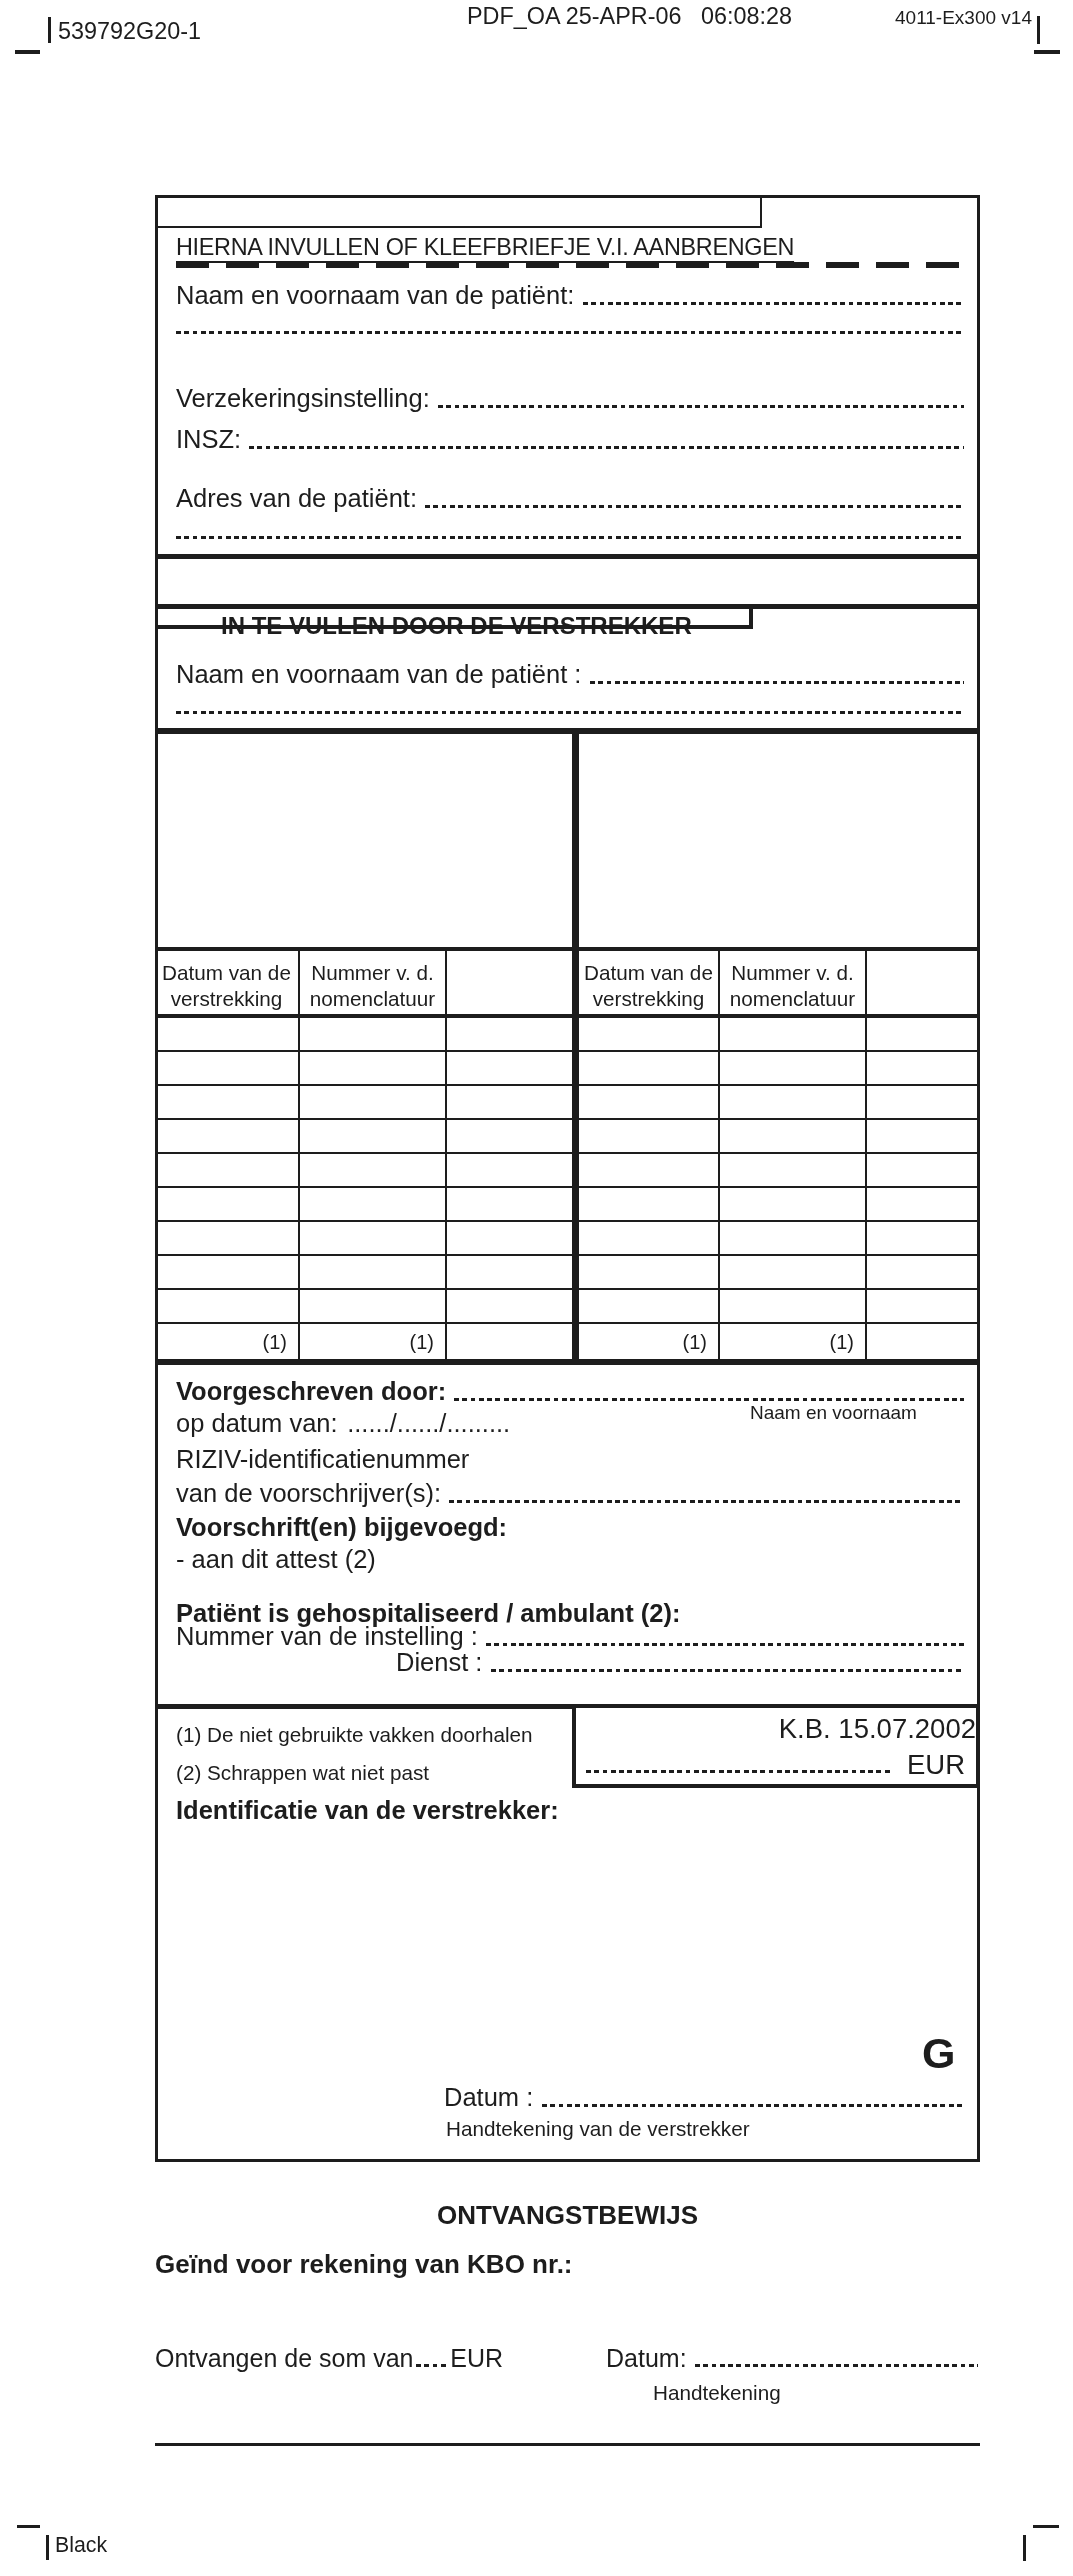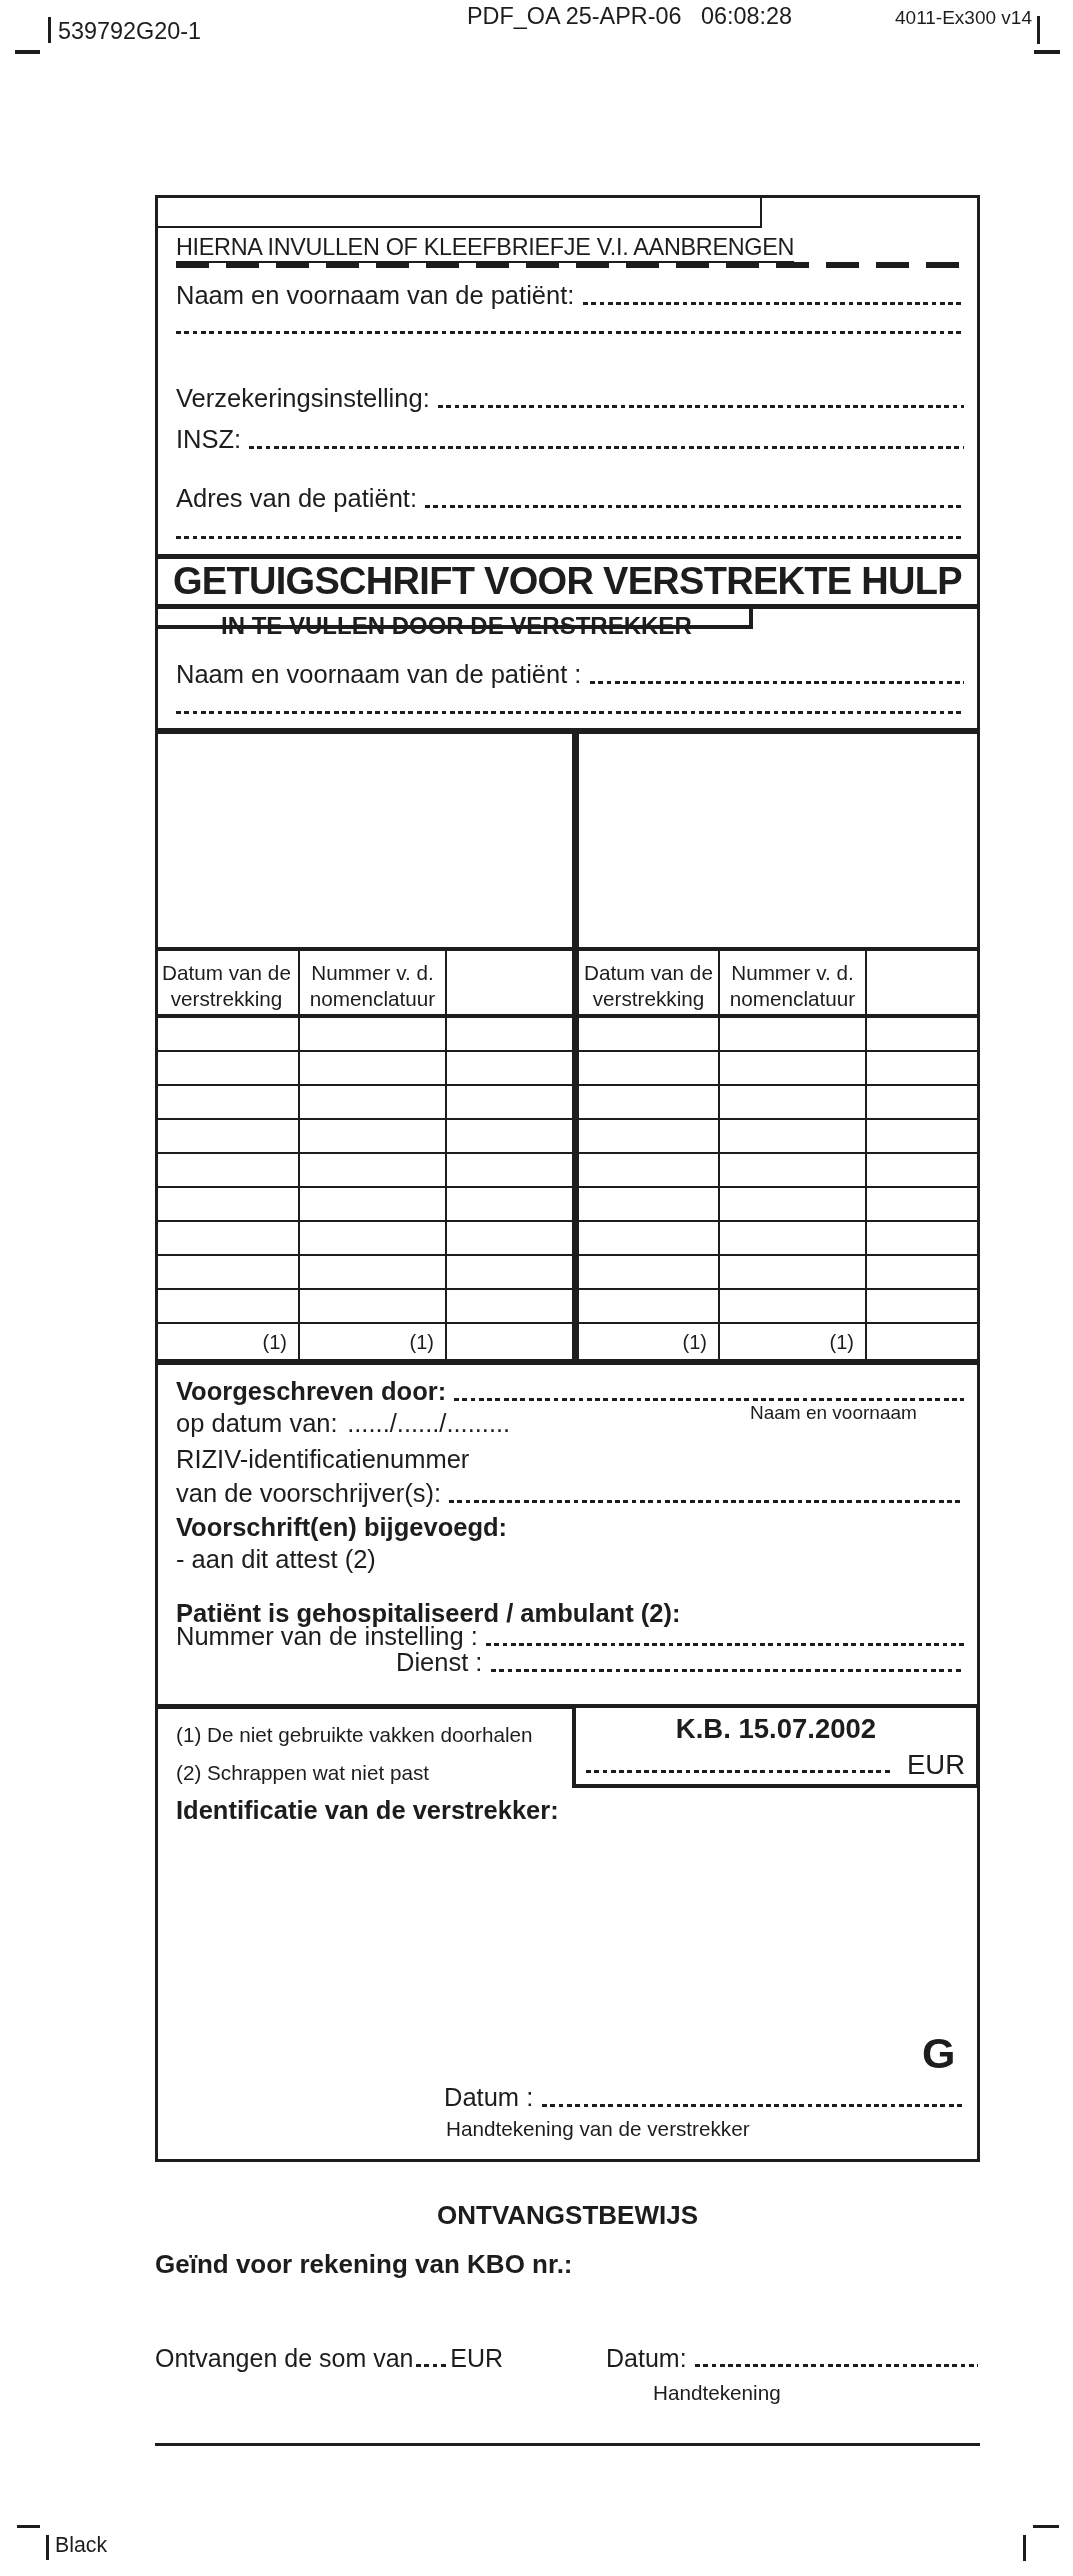--- a/index.html
+++ b/index.html
@@ -99,21 +99,20 @@
     <span class="dotfill"></span>
   </div>
 
   <div class="row" style="left:176px;top:485px;width:788px;">
     <span class="lbl f37">Adres van de patiënt:</span>
     <span class="dotfill"></span>
   </div>
   <div class="dots" style="left:176px;top:536px;width:788px;"></div>
 
   <div class="bar" style="left:155px;top:554px;width:825px;height:4.8px;"></div>
-  <div class="abs lbl f55 b" style="left:155px;top:562px;width:825px;text-align:center;letter-spacing:-0.7px;">GETUIGSCHRIFT VOOR VERSTREKTE HULP</div>
   <div class="bar" style="left:155px;top:604px;width:825px;height:4.8px;"></div>
 
   <div class="abs" style="left:158px;top:609px;width:595px;height:20px;border-right:4.8px solid #1d1d1d;border-bottom:4.8px solid #1d1d1d;">
     <span class="lbl f35 b" style="display:inline-block;margin:4.1px 0 0 63px;">IN TE VULLEN DOOR DE VERSTREKKER</span>
   </div>
 
   <div class="row" style="left:176px;top:661px;width:788px;justify-content:center;">
     <span class="lbl f37">Naam en voornaam van de patiënt :</span>
     <span class="dotfill"></span>
   </div>
@@ -226,21 +225,21 @@
     <span class="dotfill"></span>
   </div>
   <div class="row" style="left:176px;top:1649px;width:788px;">
     <span class="lbl f37" style="margin-left:220px;">Dienst :</span>
     <span class="dotfill"></span>
   </div>
 
   <div class="bar" style="left:155px;top:1704px;width:417px;height:4.8px;"></div>
 
   <div class="kbbox">
-    <div class="lbl f40" style="text-align:center;margin-top:6.9px;font-weight:bold;">K.B. 15.07.2002</div>
+    <div class="lbl f40" style="text-align:right;margin-top:6.9px;">K.B. 15.07.2002</div>
     <div class="dots" style="left:9.6px;right:84px;bottom:11px;"></div>
     <div class="abs lbl f40" style="right:11px;bottom:4.1px;position:absolute;">EUR</div>
   </div>
 
   <div class="abs lbl f30" style="left:176px;top:1724px;">(1) De niet gebruikte vakken doorhalen</div>
   <div class="abs lbl f30" style="left:176px;top:1762px;">(2) Schrappen wat niet past</div>
 
   <div class="abs lbl f37 b" style="left:176px;top:1797px;">Identificatie van de verstrekker:</div>
 
   <div class="abs lbl f62 b" style="left:922px;top:2031px;">G</div>

